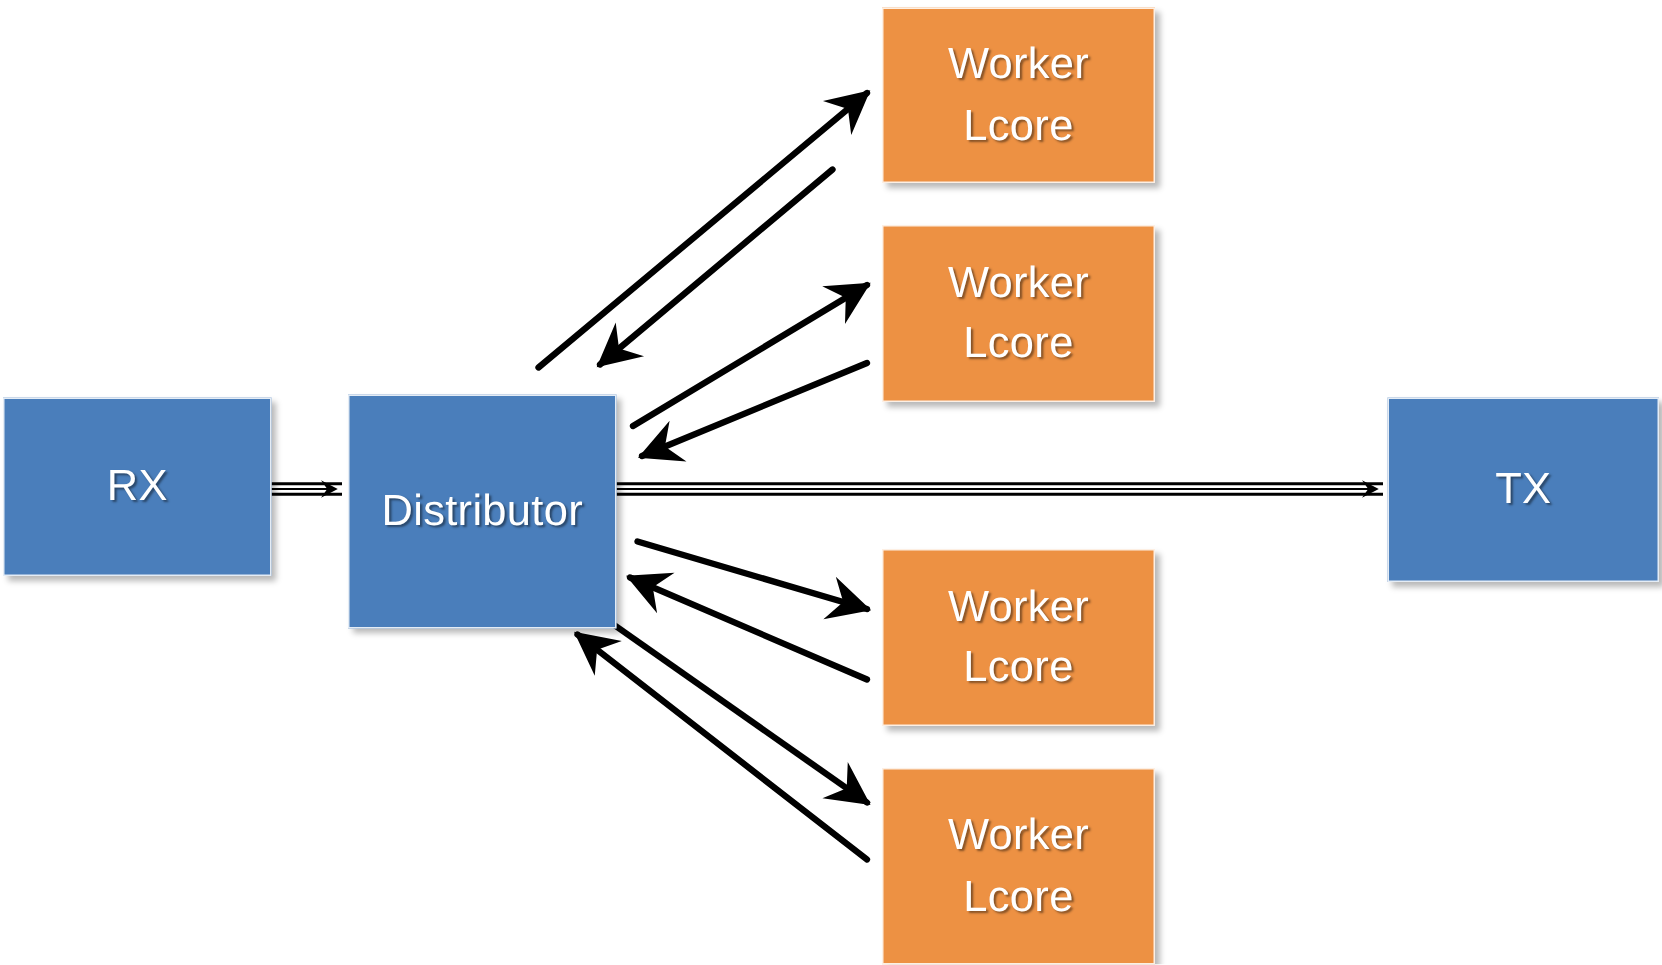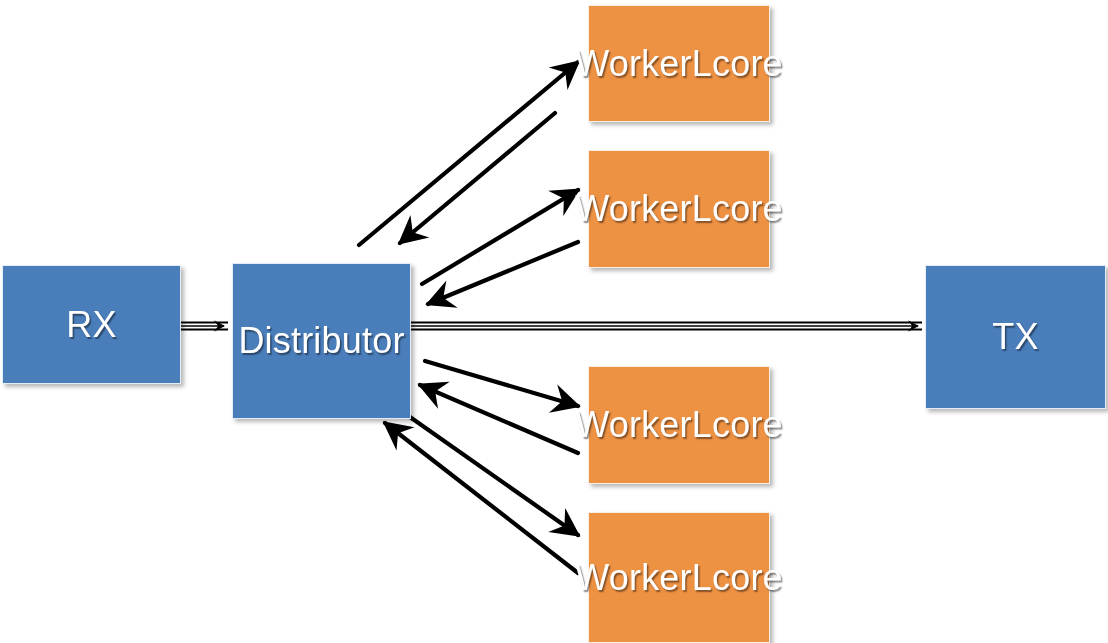--- a/index.html
+++ b/index.html
@@ -12,25 +12,25 @@
     width: 1108px;
     height: 643px;
     background: #ffffff;
     overflow: hidden;
     font-family: "Liberation Sans", sans-serif;
   }
   .node {
     position: absolute;
     box-sizing: border-box;
     display: flex;
-    flex-direction: row;
+    flex-direction: column;
     align-items: center;
     justify-content: center;
     color: #ffffff;
-    font-size: 36px;
+    font-size: 29px;
     line-height: 1.38;
     text-align: center;
     letter-spacing: 0.2px;
     text-shadow: 1.5px 1.5px 1.5px rgba(0,0,0,0.45);
     border: 1px solid rgba(255,255,255,0.85);
     box-shadow: 3px 3px 4px rgba(0,0,0,0.28);
     user-select: none;
   }
   .node .line { display: block; }
   svg.edges {
@@ -107,17 +107,17 @@
   <div class="node" id="node-worker3" style="left: 588px; top: 366px; width: 182px; height: 118px; background: rgb(237, 145, 67);">
     <span class="line">Worker</span>
     <span class="line">Lcore</span>
   </div>
 
   <div class="node" id="node-worker4" style="left: 588px; top: 512px; width: 182px; height: 131px; background: rgb(237, 145, 67);">
     <span class="line">Worker</span>
     <span class="line">Lcore</span>
   </div>
 
-  <div class="node" id="node-tx" style="left: 925px; top: 265px; width: 181px; height: 144px; background: rgb(74, 126, 187);">
+  <div class="node" id="node-tx" style="left: 925px; top: 265px; width: 181px; height: 123px; background: rgb(74, 126, 187);">
     <span class="line">TX</span>
   </div>
 
 </div>
 
 </body></html>

